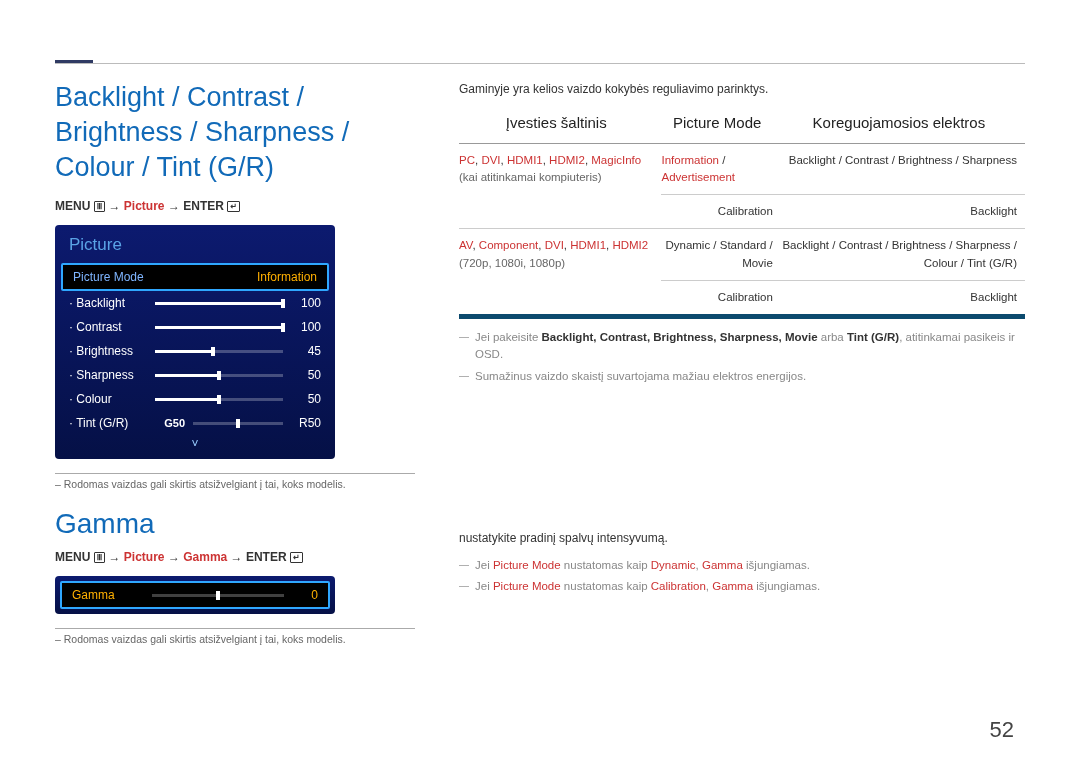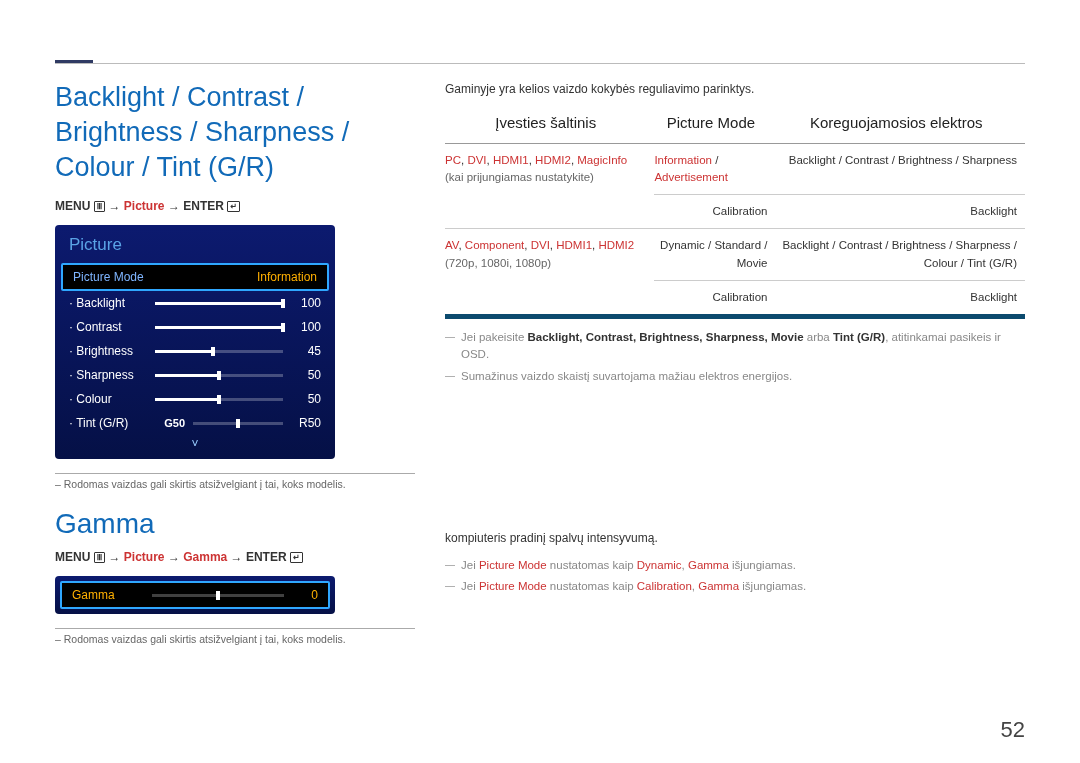--- a/index.html
+++ b/index.html
@@ -23,21 +23,21 @@
     position: absolute;
     top: 60px;
     left: 55px;
     width: 38px;
     height: 3px;
     background: #2f3a63;
   }
   .page {
     display: flex;
     padding-top: 25px;
-    gap: 30px;
+    gap: 44px;
   }
   .leftcol { width: 360px; flex-shrink: 0; }
   .rightcol { flex: 1; font-size: 12px; line-height: 1.5; }
   h1 {
     color: #116ab8;
     font-weight: 400;
     font-size: 27px;
     line-height: 1.3;
     margin-bottom: 14px;
   }
@@ -123,21 +123,21 @@
   .tbl td.last, .tbl tr:last-child td { border-bottom:5px solid #0c4a6e; }
   .accent { color:#c33;text-align:right; }
   .sub { color:#666; }
   .notes-list { margin-top: 10px; padding-left: 16px; }
   .notes-list div { position:relative; color:#888; font-size:11.5px; margin:4px 0; }
   .notes-list div::before {
     content:"―"; position:absolute; left:-16px; color:#999; font-size:10px;
   }
   .highlight { color:#333; font-weight:600; }
   .pagenum {
-    position:absolute; bottom:20px; right:55px; font-size:22px; color:#444;
+    position:absolute; bottom:20px; right:66px; font-size:22px; color:#444;
   }
 </style>
 </head>
 <body>
 
 <div class="topbar"></div>
 <div class="topmark"></div>
 
 <div class="page">
 
@@ -234,21 +234,21 @@
     <table class="tbl">
       <tbody>
           <tr>
         <th>Įvesties šaltinis</th>
         <th>Picture Mode</th>
         <th>Koreguojamosios elektros</th>
       </tr>
       <tr>
         <td rowspan="2">
           <span class="accent">PC</span><span>, </span><span class="accent">DVI</span><span>, </span><span class="accent">HDMI1</span><span>, </span><span class="accent">HDMI2</span><span>, </span><span class="accent">MagicInfo</span><br>
-          <span class="sub">(kai prijungiamas nustatykite)</span>
+          <span class="sub">(kai atitinkamai kompiuteris)</span>
         </td>
         <td><span class="accent">Information</span><span> / </span><span class="accent">Advertisement</span></td>
         <td class="accent">Backlight / Contrast / Brightness / Sharpness</td>
       </tr>
       <tr>
         <td class="accent">Calibration</td>
         <td class="accent">Backlight</td>
       </tr>
       <tr>
         <td rowspan="2" class="last">
@@ -266,21 +266,21 @@
 
     <div class="notes-list">
       <div>
         <span>Jei pakeisite </span><span class="highlight">Backlight, Contrast, Brightness, Sharpness, Movie</span><span> arba </span><span class="highlight">Tint (G/R)</span><span>, atitinkamai pasikeis ir OSD.</span>
       </div>
       <div>Sumažinus vaizdo skaistį suvartojama mažiau elektros energijos.</div>
     </div>
 
     <div style="height:140px"></div>
 
-    <div>kompiuteris pradinį spalvų intensyvumą.</div>
+    <div>nustatykite pradinį spalvų intensyvumą.</div>
     <div class="notes-list">
       <div>
         <span>Jei </span><span class="accent">Picture Mode</span><span> nustatomas kaip </span><span class="accent">Dynamic</span><span>, </span><span class="accent">Gamma</span><span> išjungiamas.</span>
       </div>
       <div>
         <span>Jei </span><span class="accent">Picture Mode</span><span> nustatomas kaip </span><span class="accent">Calibration</span><span>, </span><span class="accent">Gamma</span><span> išjungiamas.</span>
       </div>
     </div>
   </div>
 </div>

